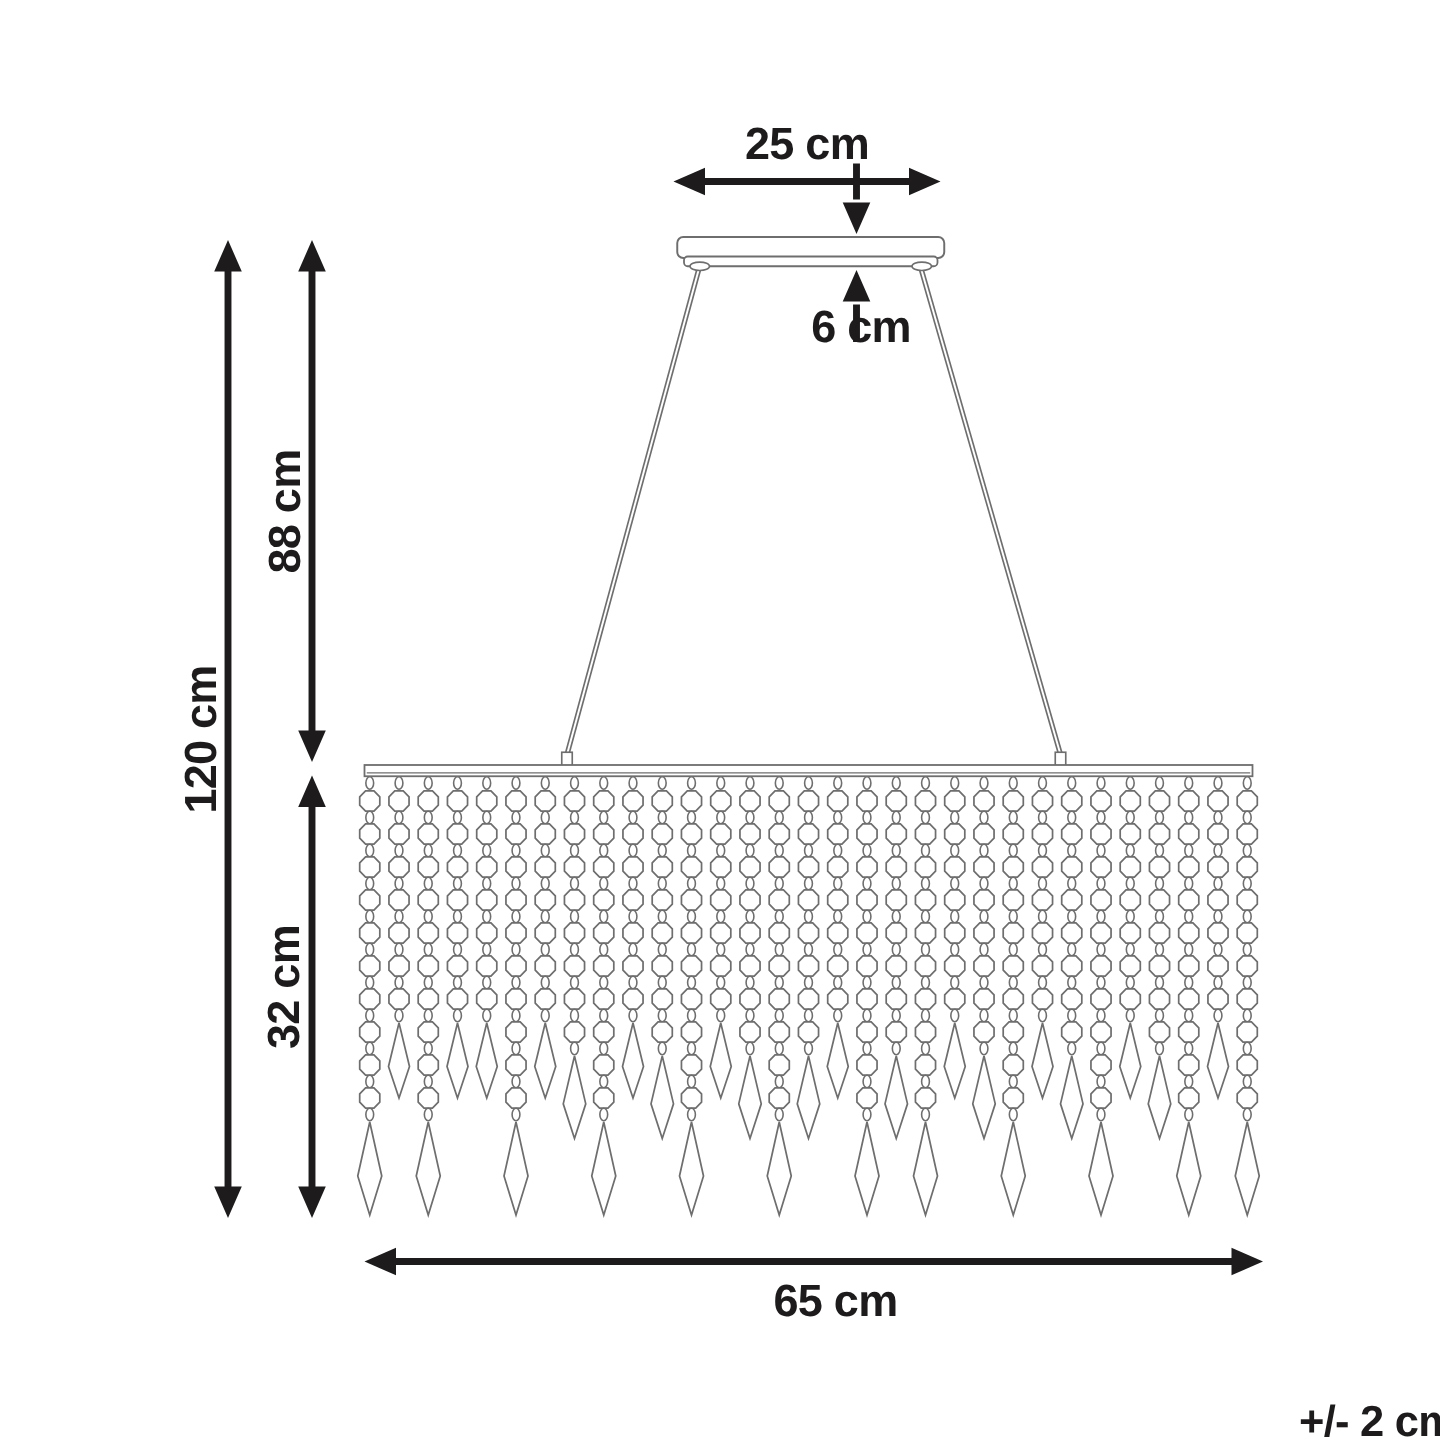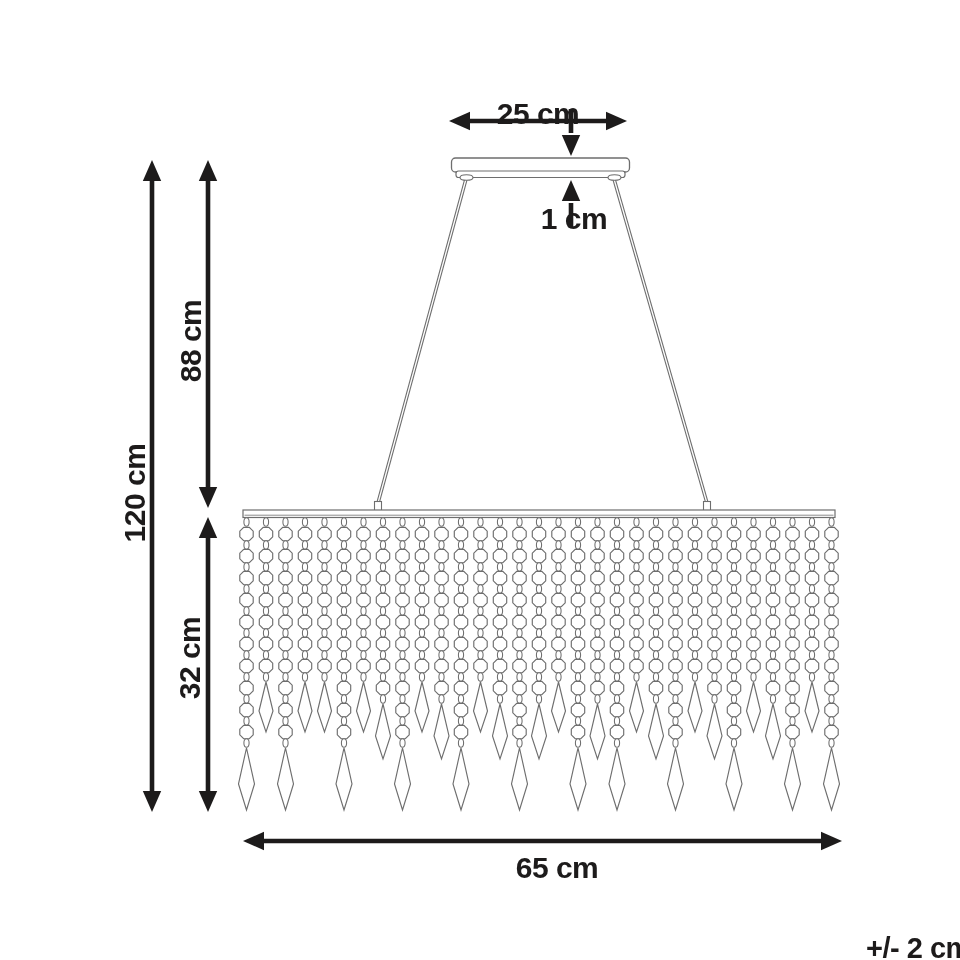--- a/index.html
+++ b/index.html
@@ -737,23 +737,23 @@
         <polygon points="208,517 217.2,538.0 198.8,538.0" fill="#1d1b1b"></polygon>
         <polygon points="208,812 198.8,791.0 217.2,791.0" fill="#1d1b1b"></polygon>
       </g>
       <g>
         <line x1="261" y1="841" x2="824" y2="841" stroke="#1d1b1b" stroke-width="4.6"></line>
         <polygon points="243,841 264.0,831.8 264.0,850.2" fill="#1d1b1b"></polygon>
         <polygon points="842,841 821.0,850.2 821.0,831.8" fill="#1d1b1b"></polygon>
       </g>
     </svg>
 
-  <div class="dim-label" style="left:538px; top:114px;text-align:center;">25 cm</div>
-
-  <div class="dim-label" style="left:574px; top:219px;">1 cm</div>
+  <div class="dim-label" style="left:538px; top:97px;text-align:center;">25 cm</div>
+
+  <div class="dim-label" style="left:574px; top:219px;">6 cm</div>
 
   <div class="dim-label vertical" style="left:135px; top:493px;">120 cm</div>
 
   <div class="dim-label vertical" style="left:191px; top:341px;">88 cm</div>
 
   <div class="dim-label vertical" style="left:190px; top:658px;">32 cm</div>
 
   <div class="dim-label" style="left:541px; top:868px;margin-left:16px;">65 cm</div>
 
   <div class="tolerance-note">+/- 2 cm</div>

